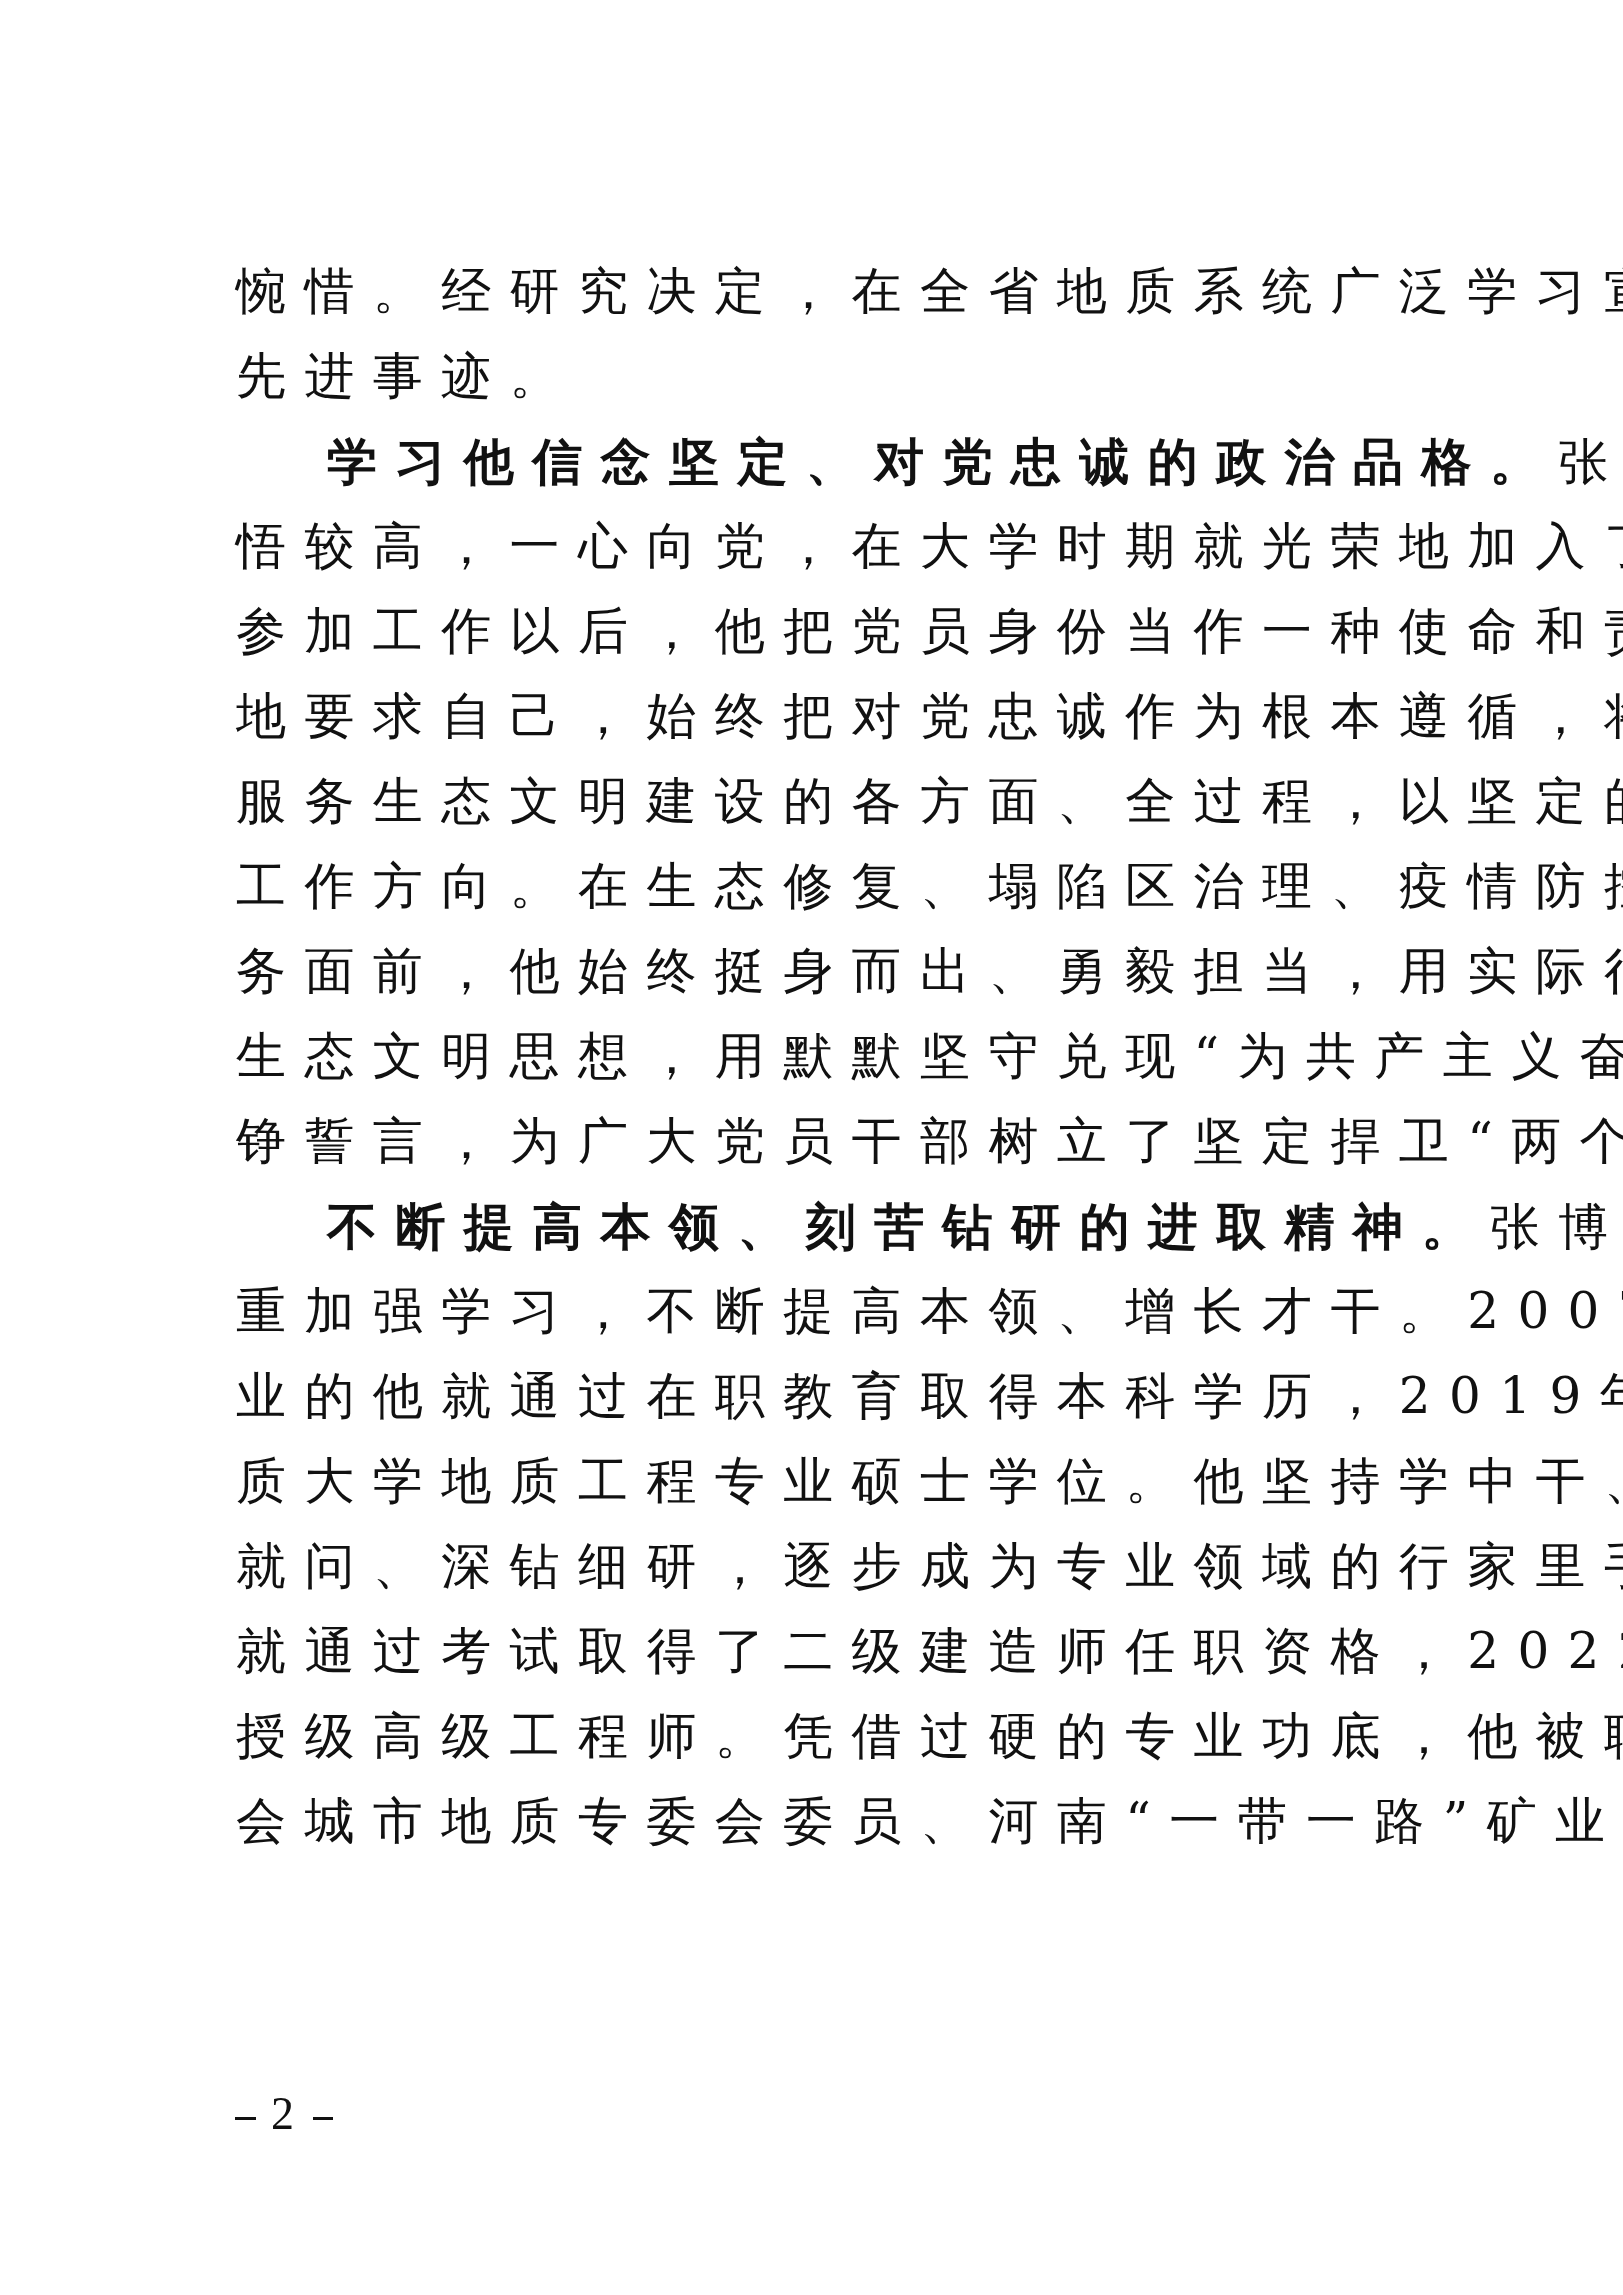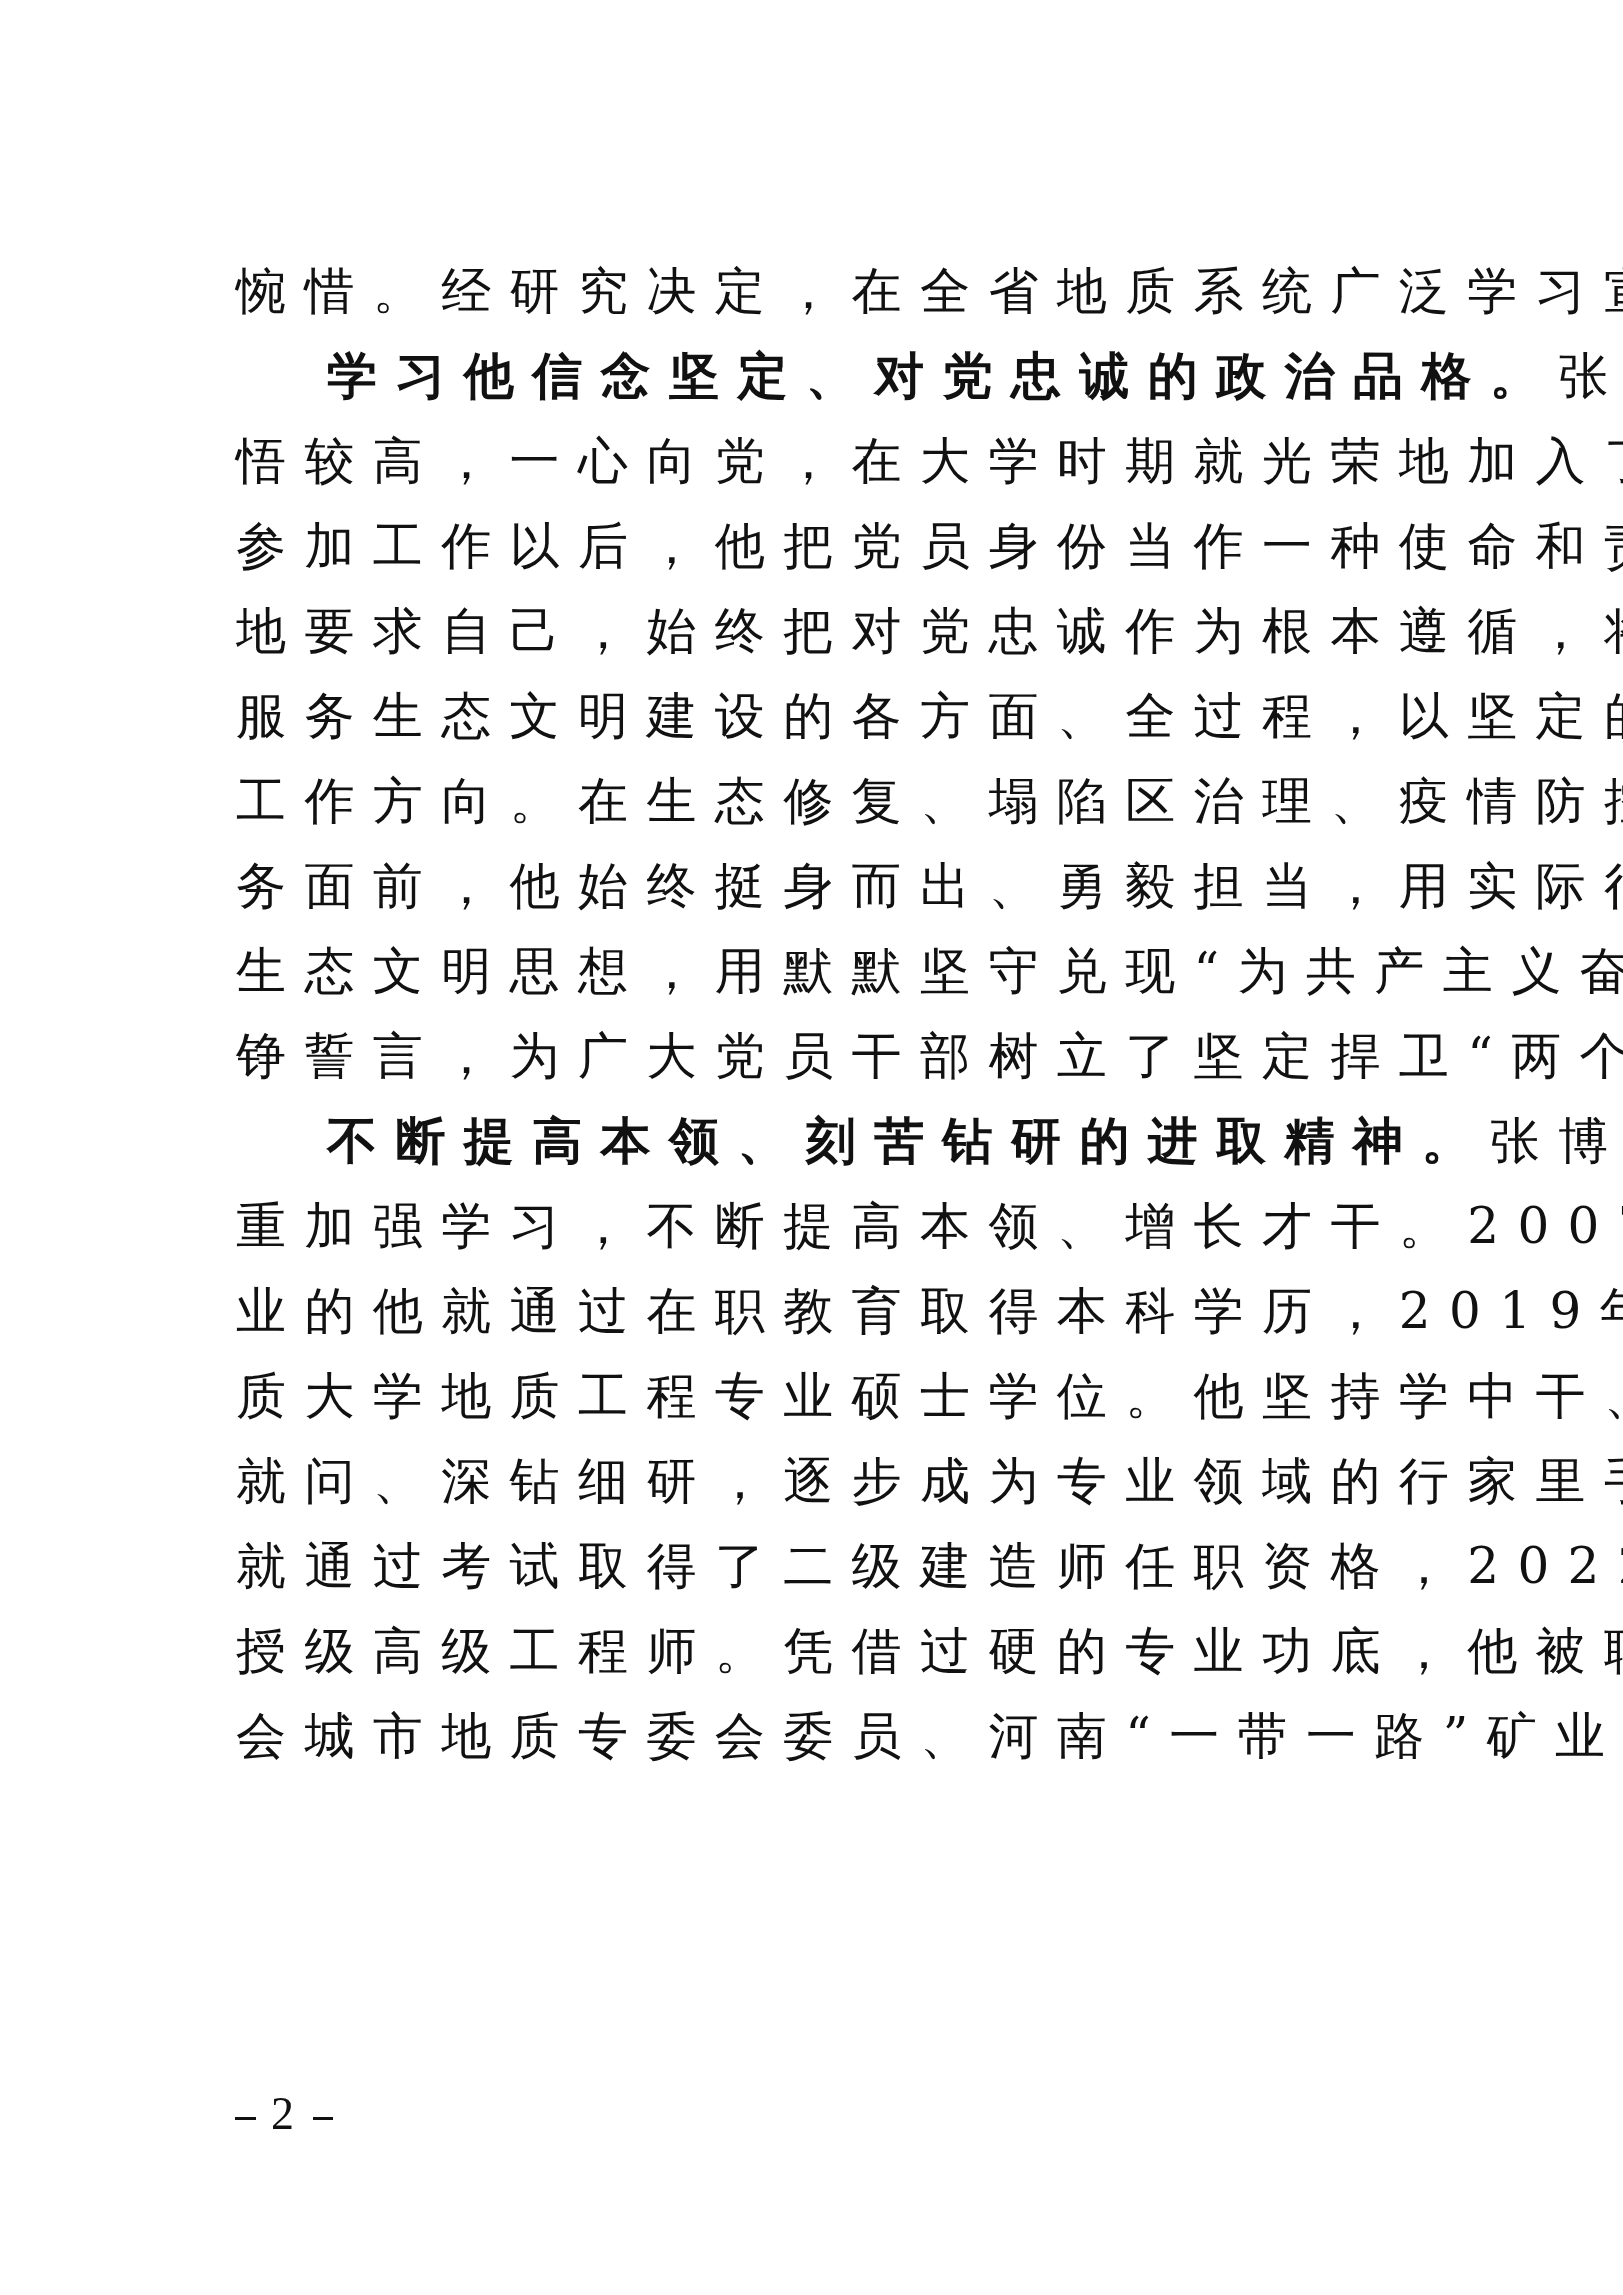--- a/index.html
+++ b/index.html
@@ -36,21 +36,20 @@
       font-size: 50px;
       white-space: nowrap;
       letter-spacing: 18.4px;
       font-weight: 500;
     }
     .line.indent {
       padding-left: 91px;
     }
     .heading-run {
       font-weight: 700;
-      font-family: Liberation Serif, serif;
     }
     .page-number {
       position: absolute;
       left: 220px;
       top: 2086px;
       font-family: "Liberation Serif", "DejaVu Serif", serif;
       font-size: 46px;
       line-height: 56px;
       white-space: nowrap;
       letter-spacing: 3.1px;
@@ -65,20 +64,21 @@
     }
   </style>
 </head>
 <body>
 
 <div class="page">
   <div class="body-text">
 
     <div>
       <span class="line">惋惜。经研究决定，在全省地质系统广泛学习宣传张博同志的</span>
+      <span class="line">先进事迹。</span>
     </div>
 
     <div>
       <span class="line indent"><span class="heading-run">学习他信念坚定、对党忠诚的政治品格。</span><span>张博同志思想觉</span></span>
       <span class="line">悟较高，一心向党，在大学时期就光荣地加入了中国共产党。</span>
       <span class="line">参加工作以后，他把党员身份当作一种使命和责任，更加严格</span>
       <span class="line">地要求自己，始终把对党忠诚作为根本遵循，将初心使命融入</span>
       <span class="line">服务生态文明建设的各方面、全过程，以坚定的理想信念引领</span>
       <span class="line">工作方向。在生态修复、塌陷区治理、疫情防控等急难险重任</span>
       <span class="line">务面前，他始终挺身而出、勇毅担当，用实际行动践行习近平</span>

